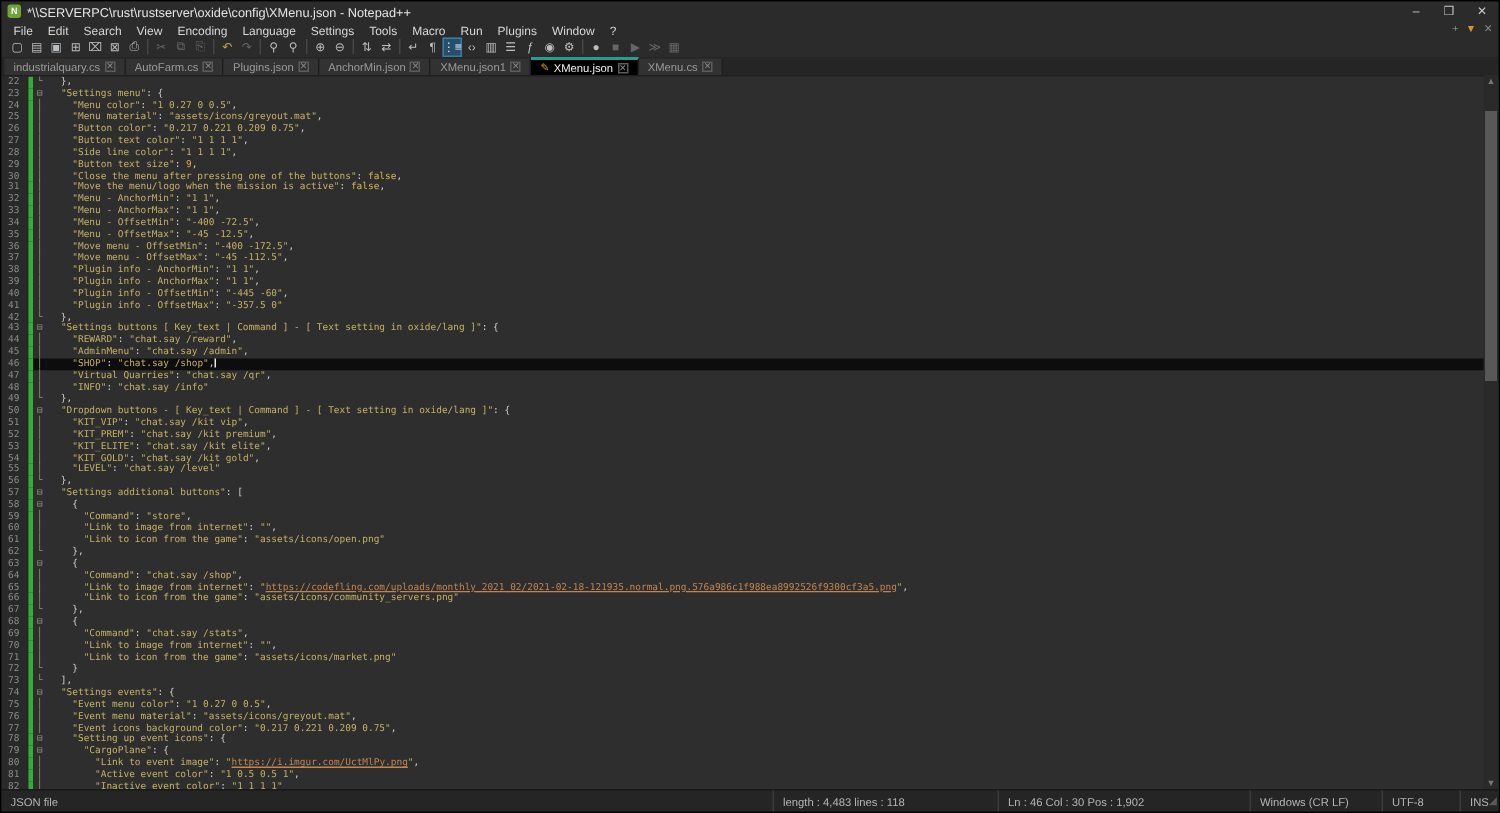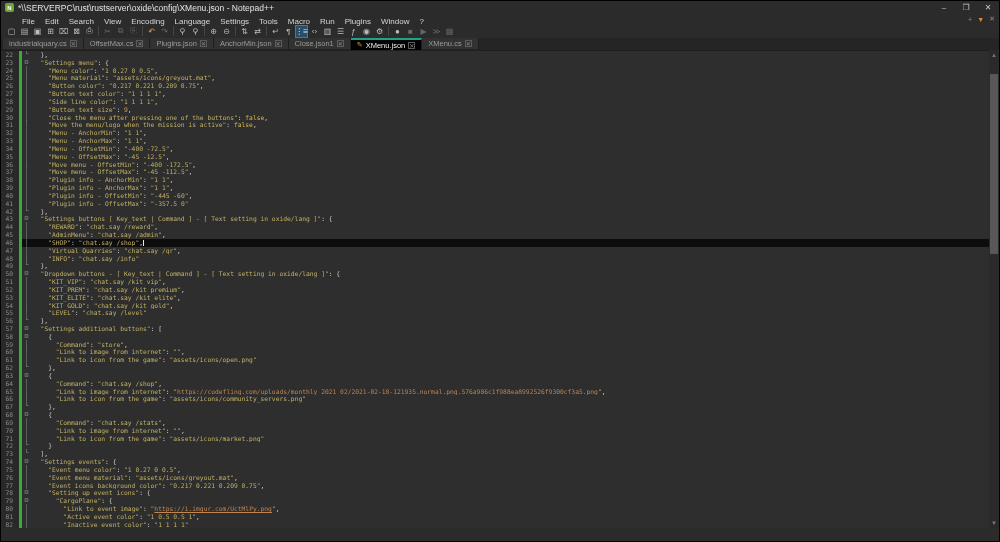--- a/index.html
+++ b/index.html
@@ -14,37 +14,37 @@
   .titlebar { height:13px; display:flex; align-items:center; background:#2b2b2b; padding-left:4px; }
   .npp-icon { width:9px; height:9px; background:#6fa536; border-radius:2px; margin-right:4px;
               display:inline-flex; align-items:center; justify-content:center;
               color:#fff; font-size:6px; font-weight:bold; }
   .title-text { font-size:8.5px; color:#e4e4e4; white-space:nowrap; }
   .win-btns { margin-left:auto; display:flex; height:100%; }
   .win-btn { width:22px; height:13px; display:flex; align-items:center; justify-content:center;
              font-size:8px; color:#c8c8c8; cursor:default; }
 
   
-  .menubar { height:10px; display:flex; align-items:center; background:#2b2b2b; padding-left:16px; }
+  .menubar { height:10px; display:flex; align-items:center; background:#2b2b2b; padding-left:3px; }
   .menu-item { font-size:8px; color:#d6d6d6; padding:0 5px; white-space:nowrap; }
   .menu-right { margin-left:auto; display:flex; align-items:center; padding-right:4px; gap:5px; }
   .mr-icon { font-size:7px; color:#8a8a8a; }
   .mr-icon.accent { color:#d89030; }
 
   
   .toolbar { height:14px; display:flex; align-items:center; background:#2b2b2b; padding-left:4px; }
   .tb { width:13px; height:13px; display:inline-flex; align-items:center; justify-content:center;
         font-size:8px; color:#b9bec2; white-space:nowrap; }
   .tb.dim { color:#62676b; }
   .tb.accent { color:#cfa046; }
   .tb.active { background:#274f69; border:1px solid #3a7ca8; color:#d8e6f0; }
   .tb-sep { width:1px; height:10px; background:#454545; margin:0 2px; }
 
   
-  .tabbar { height:12px; display:flex; align-items:flex-start; background:#252525; padding-left:2px; }
+  .tabbar { height:12px; display:flex; align-items:center; background:#252525; padding-left:2px; }
   .tab { height:11px; display:inline-flex; align-items:center; gap:3px; padding:0 6px;
          background:#323232; border-right:1px solid #1e1e1e; font-size:7.5px; color:#9a9a9a;
          white-space:nowrap; }
   .tab.active { background:#000000; color:#f0f0f0; border-top:2px solid #23a18e; height:12px; }
   .tab .mod-pencil { color:#d8a23a; font-size:7px; }
   .tab .tab-close { font-size:6px; color:#8a8a8a; border:1px solid #5c5c5c; width:7px; height:7px;
                     display:inline-flex; align-items:center; justify-content:center; }
 
   
   .editor { position:relative; height:478px; background:#2e2e2e; border-top:1px solid #1f1f1f;
@@ -145,33 +145,33 @@
       <span class="tb dim">≫</span>
       <span class="tb dim">▦</span>
     </div>
 
   <div class="tabbar" id="tabbar">
       <span class="tab">
         <span>industrialquary.cs</span>
         <span class="tab-close">✕</span>
       </span>
       <span class="tab">
-        <span>OffsetMax.cs</span>
+        <span>AutoFarm.cs</span>
         <span class="tab-close">✕</span>
       </span>
       <span class="tab">
         <span>Plugins.json</span>
         <span class="tab-close">✕</span>
       </span>
       <span class="tab">
         <span>AnchorMin.json</span>
         <span class="tab-close">✕</span>
       </span>
       <span class="tab">
-        <span>Close.json1</span>
+        <span>XMenu.json1</span>
         <span class="tab-close">✕</span>
       </span>
       <span class="tab active">
         <span class="mod-pencil">✎</span>
         <span>XMenu.json</span>
         <span class="tab-close">✕</span>
       </span>
       <span class="tab">
         <span>XMenu.cs</span>
         <span class="tab-close">✕</span>
@@ -241,14 +241,25 @@
       <div class="ln-row"><span class="ln-num">81</span><span class="ln-bm"></span><span class="ln-chg"></span><span class="ln-fold">│</span><span class="ln-text"><span class="tk-p">        </span><span class="tk-s">"Active event color"</span><span class="tk-p">: </span><span class="tk-s">"1 0.5 0.5 1"</span><span class="tk-p">,</span></span></div>
       <div class="ln-row"><span class="ln-num">82</span><span class="ln-bm"></span><span class="ln-chg"></span><span class="ln-fold">│</span><span class="ln-text"><span class="tk-p">        </span><span class="tk-s">"Inactive event color"</span><span class="tk-p">: </span><span class="tk-s">"1 1 1 1"</span><span class="tk-p"></span></span></div>
     </div>
 
   <div class="vscroll">
     <span class="vs-arrow vs-up">▲</span>
     <span class="vs-thumb"></span>
     <span class="vs-arrow vs-down">▼</span>
   </div>
 
+  <div class="statusbar">
+    <span class="sb-sec sb-doc">JSON file</span>
+    <span class="sb-sec sb-len">length : 4,483    lines : 118</span>
+    <span class="sb-sec sb-pos">Ln : 46    Col : 30    Pos : 1,902</span>
+    <span class="sb-sec sb-eol">Windows (CR LF)</span>
+    <span class="sb-sec sb-enc">UTF-8</span>
+    <span class="sb-sec sb-ins">
+      <span>INS</span>
+      <span class="grip">◢</span>
+    </span>
+  </div>
 
 </div>
 
 </body></html>

